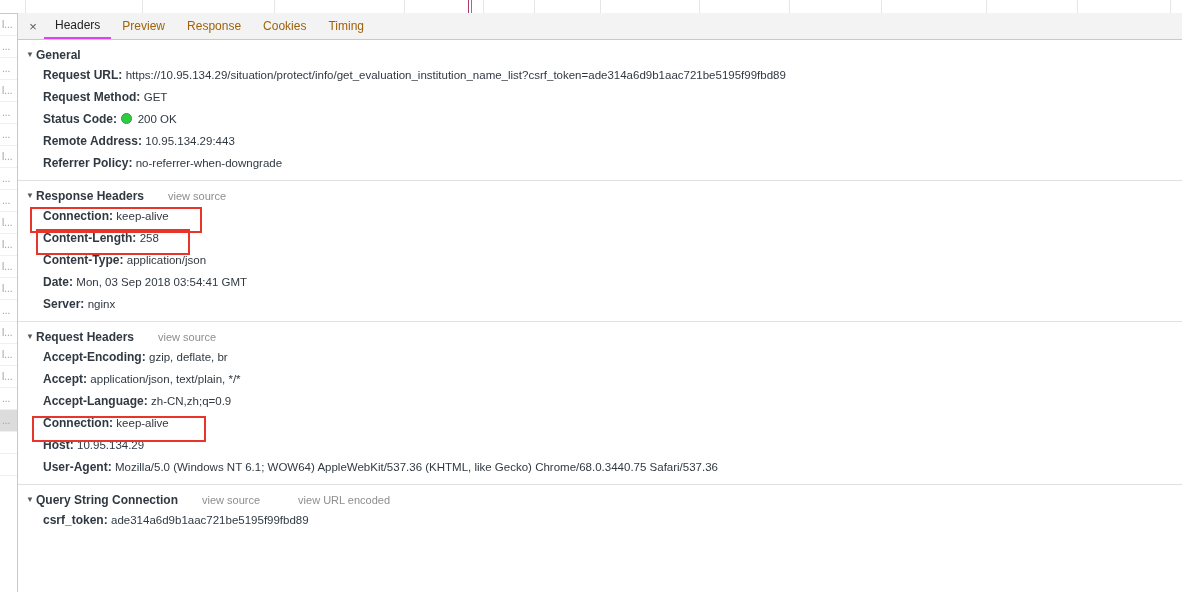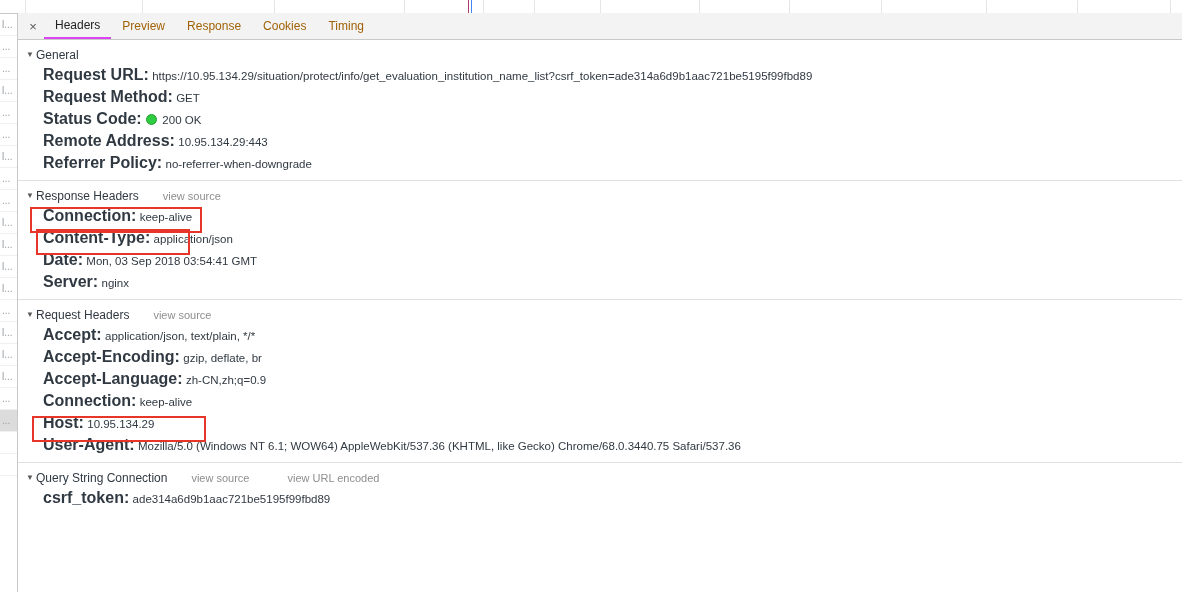--- a/index.html
+++ b/index.html
@@ -99,40 +99,40 @@
     font-size:12px;
   }
   .twisty{
     display:inline-block;
     width:10px;
     color:#5a5a5a;
     font-size:8px;
     line-height:19px;
   }
   .section-title{
-    font-weight:normal;color:#303942;font-size:12px;
+    font-weight:bold;color:#303942;font-size:12px;
   }
   .view-source{
     margin-left:24px;
     color:#8e8e8e;font-size:11px;
     cursor:pointer;
   }
   .view-source + .view-source{margin-left:38px;}
 
   .kv-row{
     position:relative;
     height:22px;line-height:22px;
     padding-left:25px;
     font-size:12px;
     white-space:nowrap;
   }
   .k{
     font-weight:bold;color:#303942;
     font-family:"Liberation Sans",sans-serif;
-    font-size:16px;
+    font-size:12px;
     margin-top:9px;
   }
   .v{
     color:#303942;
     font-family:Liberation Sans, sans-serif;
     font-size:11.5px;
   }
   .status-dot{
     display:inline-block;
     width:9px;height:9px;border-radius:50%;
@@ -230,36 +230,37 @@
     </div>
 
     <div class="section">
       <div class="section-head">
         <span class="twisty">▼</span>
         <span class="section-title">Response Headers</span>
         <span class="view-source">view source</span>
       </div>
       <div id="response-rows">
           <div class="kv-row"><span class="k">Connection:</span> <span class="v">keep-alive</span></div>
+          <div class="kv-row"><span class="k">Content-Length:</span> <span class="v">258</span></div>
           <div class="kv-row"><span class="k">Content-Type:</span> <span class="v">application/json</span></div>
           <div class="kv-row"><span class="k">Date:</span> <span class="v">Mon, 03 Sep 2018 03:54:41 GMT</span></div>
           <div class="kv-row"><span class="k">Server:</span> <span class="v">nginx</span></div>
         </div>
       <div class="divider"></div>
     </div>
 
     <div class="section">
       <div class="section-head">
         <span class="twisty">▼</span>
         <span class="section-title">Request Headers</span>
         <span class="view-source">view source</span>
       </div>
       <div id="request-rows">
+          <div class="kv-row"><span class="k">Accept-Encoding:</span> <span class="v">gzip, deflate, br</span></div>
           <div class="kv-row"><span class="k">Accept:</span> <span class="v">application/json, text/plain, */*</span></div>
-          <div class="kv-row"><span class="k">Accept-Encoding:</span> <span class="v">gzip, deflate, br</span></div>
           <div class="kv-row"><span class="k">Accept-Language:</span> <span class="v">zh-CN,zh;q=0.9</span></div>
           <div class="kv-row"><span class="k">Connection:</span> <span class="v">keep-alive</span></div>
           <div class="kv-row"><span class="k">Host:</span> <span class="v">10.95.134.29</span></div>
           <div class="kv-row"><span class="k">User-Agent:</span> <span class="v">Mozilla/5.0 (Windows NT 6.1; WOW64) AppleWebKit/537.36 (KHTML, like Gecko) Chrome/68.0.3440.75 Safari/537.36</span></div>
         </div>
       <div class="divider"></div>
     </div>
 
     <div class="section">
       <div class="section-head">

